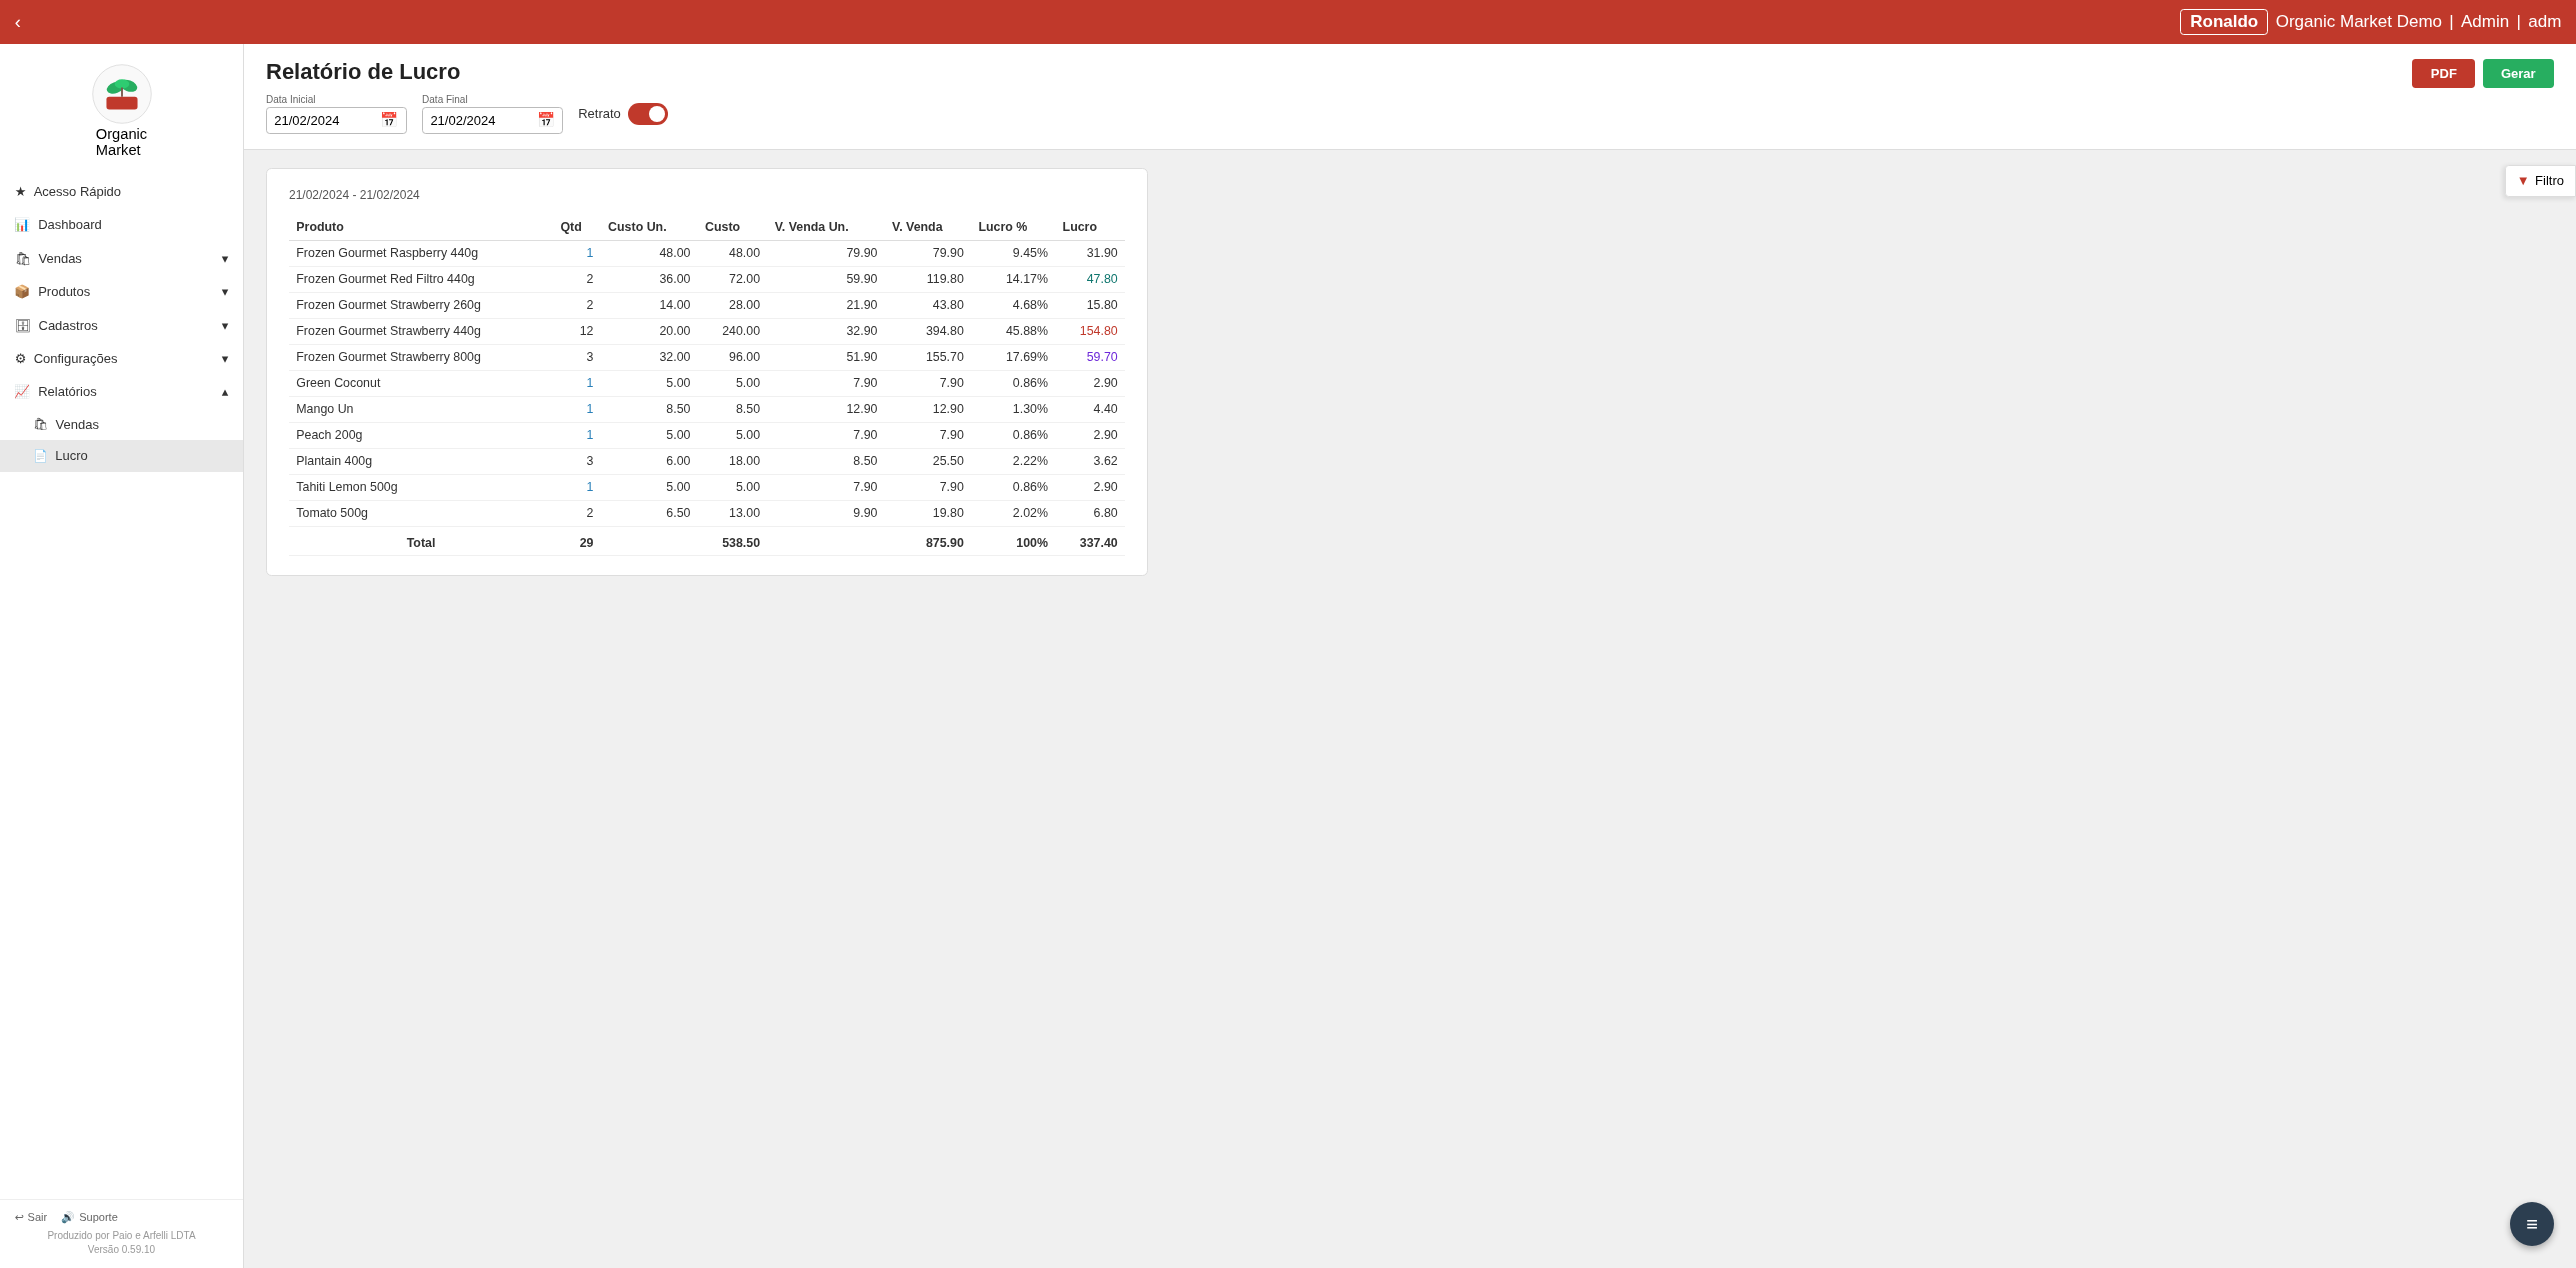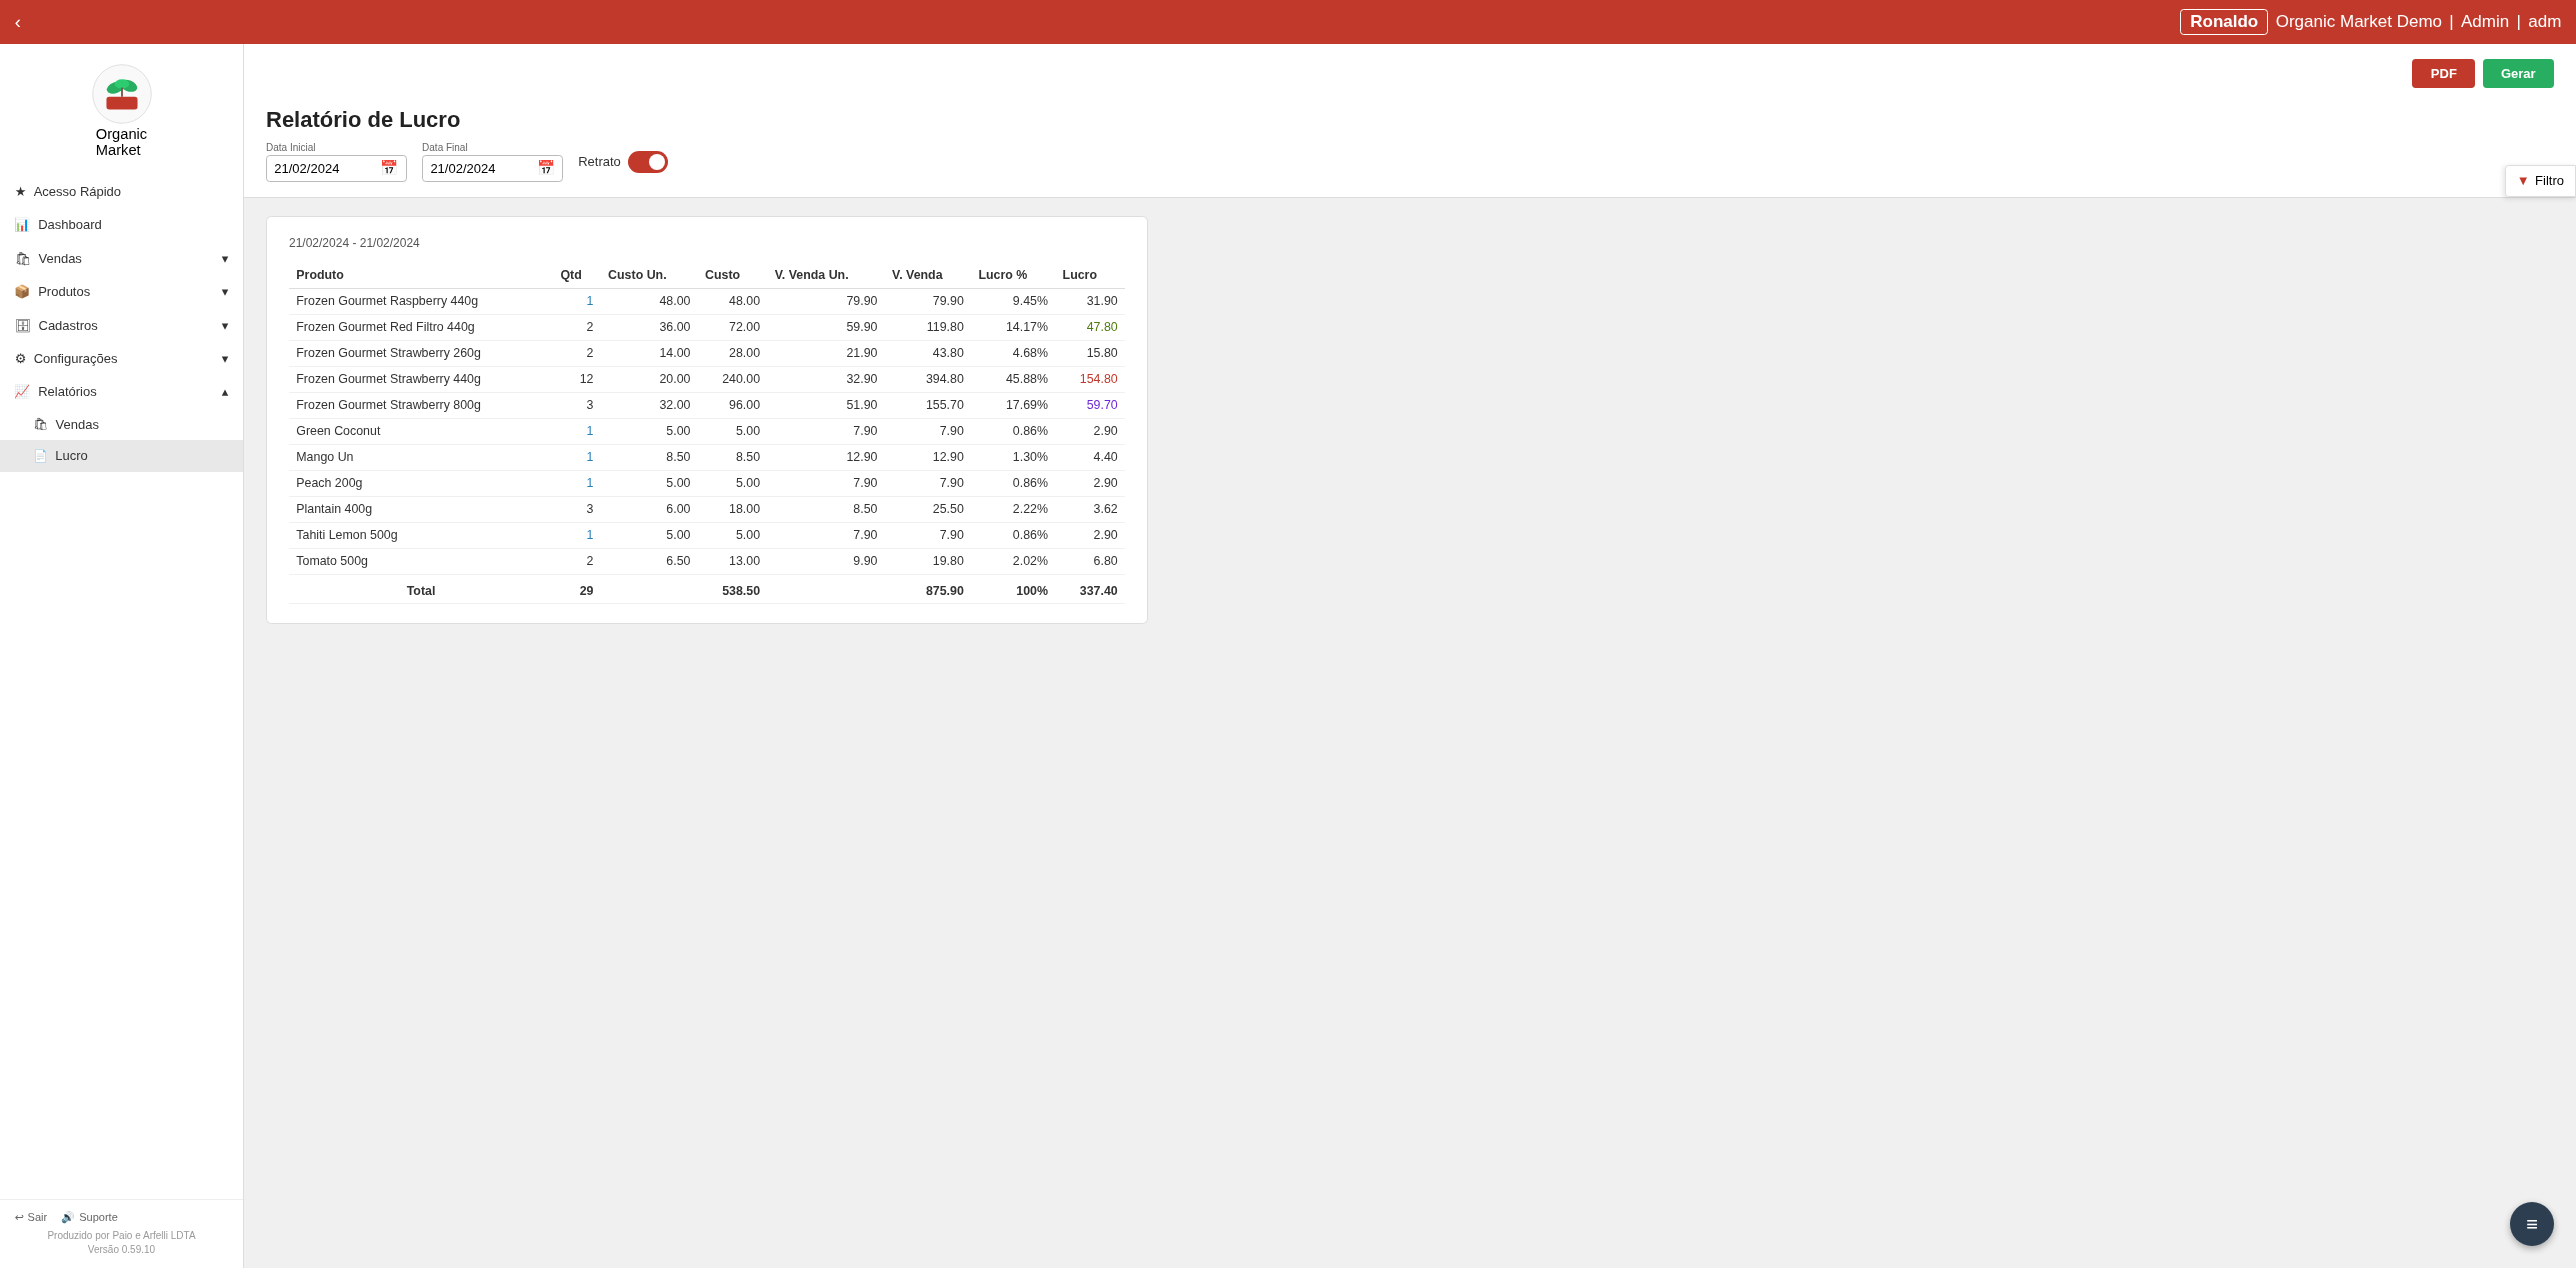--- a/index.html
+++ b/index.html
@@ -85,21 +85,21 @@
 
     
     .page-header {
       background: white;
       padding: 14.7px 22px 14.7px;
       border-bottom: 0.9px solid #ddd;
       display: flex;
       align-items: flex-start;
       justify-content: space-between;
     }
-    .page-header-left h1 { font-size: 22px; font-weight: 600; color: #222; margin-bottom: 9.2px; margin-top: 48px; }
+    .page-header-left h1 { font-size: 22px; font-weight: 600; color: #222; margin-bottom: 9.2px; }
     .page-header-filters { display: flex; align-items: center; gap: 14.7px; flex-wrap: wrap; }
     .filter-group { display: flex; flex-direction: column; gap: 1.8px; }
     .filter-label { font-size: 10px; color: #666; }
     .filter-input-wrap {
       display: flex;
       align-items: center;
       border: 0.9px solid #bbb;
       border-radius: 3.7px;
       padding: 3.7px 7.3px;
       background: white;
@@ -404,21 +404,21 @@
       <td class="num" style="color:#333">31.90</td>
     </tr>
               <tr>
       <td>Frozen Gourmet Red Filtro 440g</td>
       <td class="num" style="color:#333">2</td>
       <td class="num">36.00</td>
       <td class="num">72.00</td>
       <td class="num">59.90</td>
       <td class="num">119.80</td>
       <td class="num">14.17%</td>
-      <td class="num" style="color:#4d7c0f">47.80</td>
+      <td class="num" style="color:#0f766e">47.80</td>
     </tr>
               <tr>
       <td>Frozen Gourmet Strawberry 260g</td>
       <td class="num" style="color:#333">2</td>
       <td class="num">14.00</td>
       <td class="num">28.00</td>
       <td class="num">21.90</td>
       <td class="num">43.80</td>
       <td class="num">4.68%</td>
       <td class="num" style="color:#333">15.80</td>

